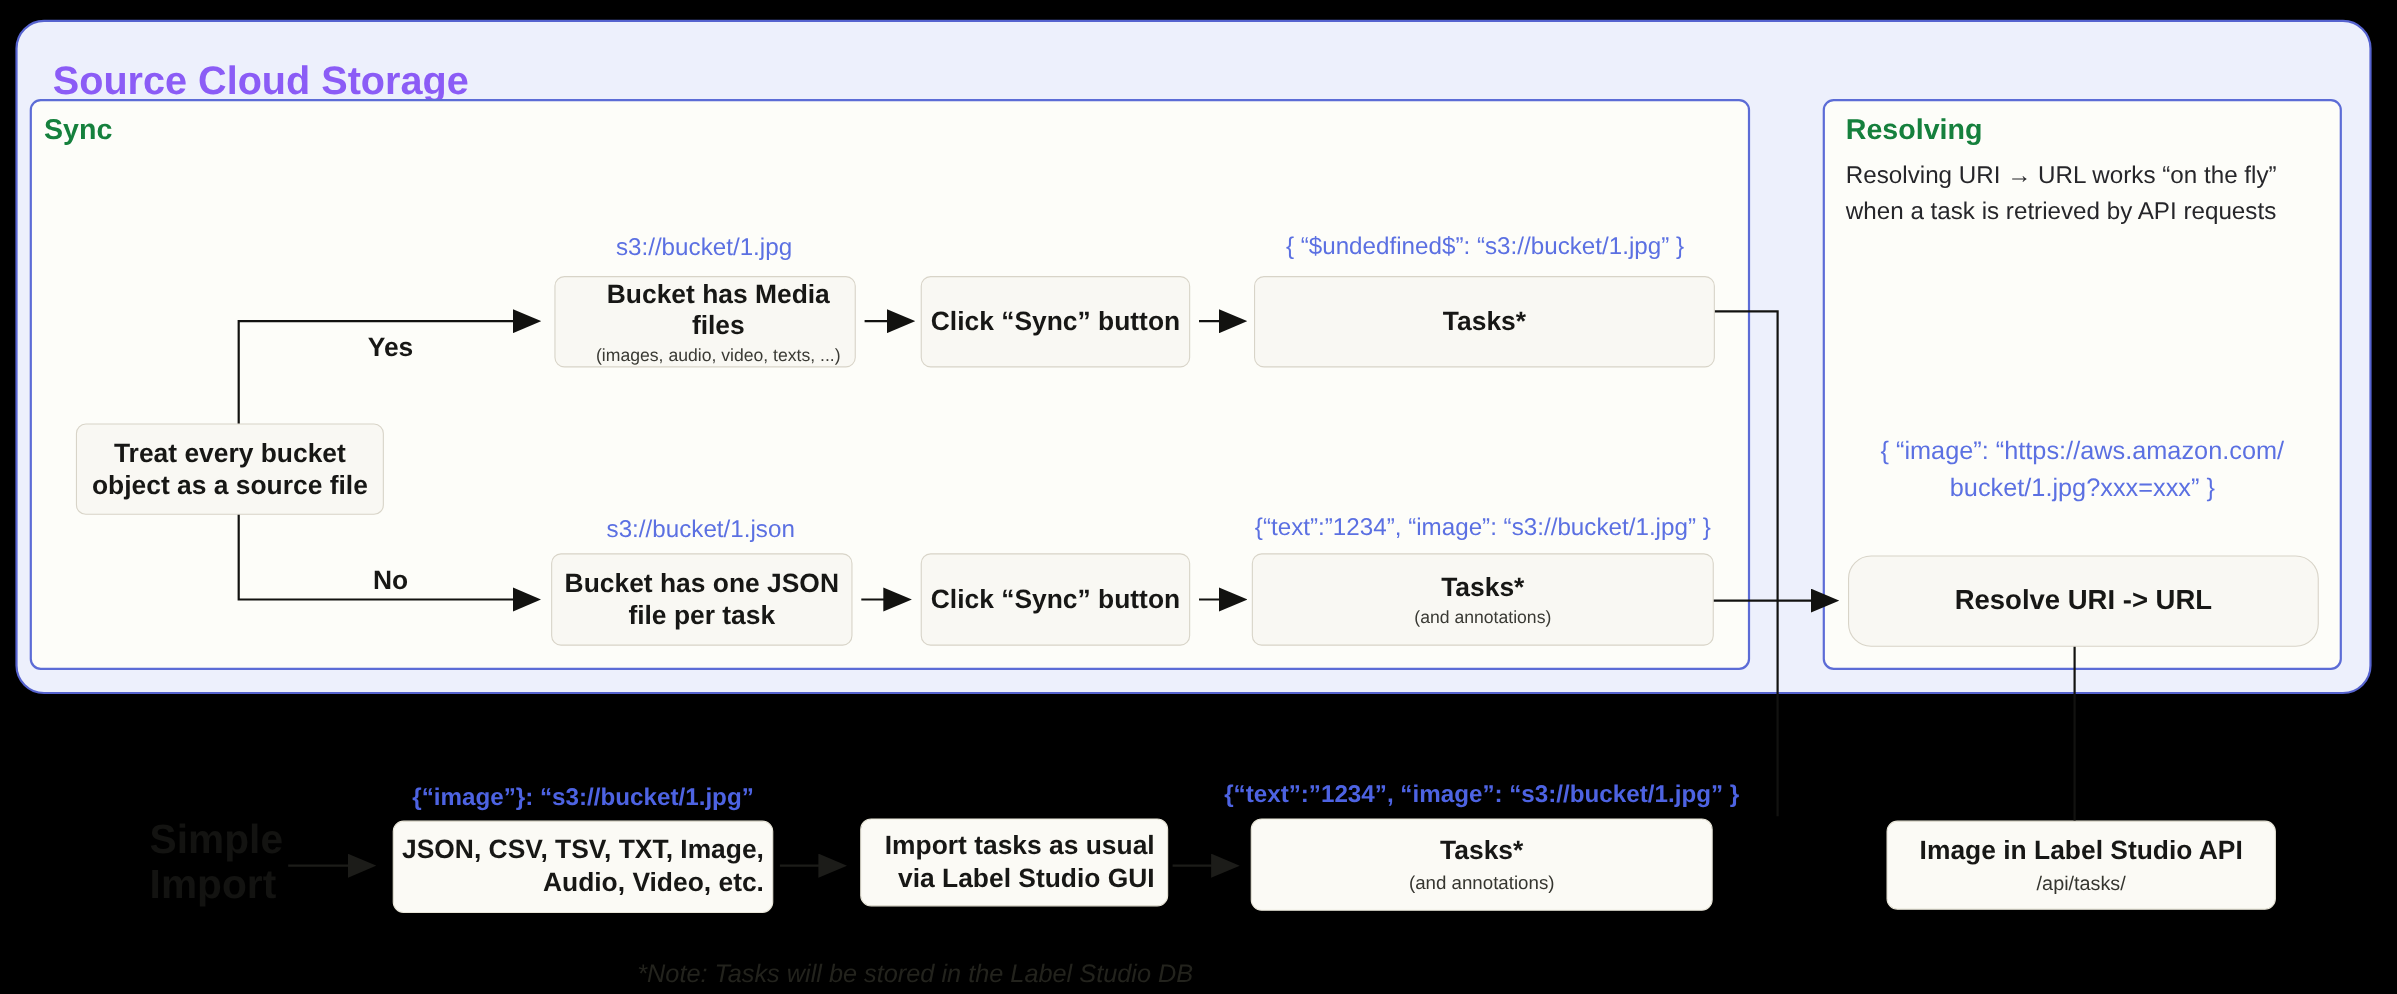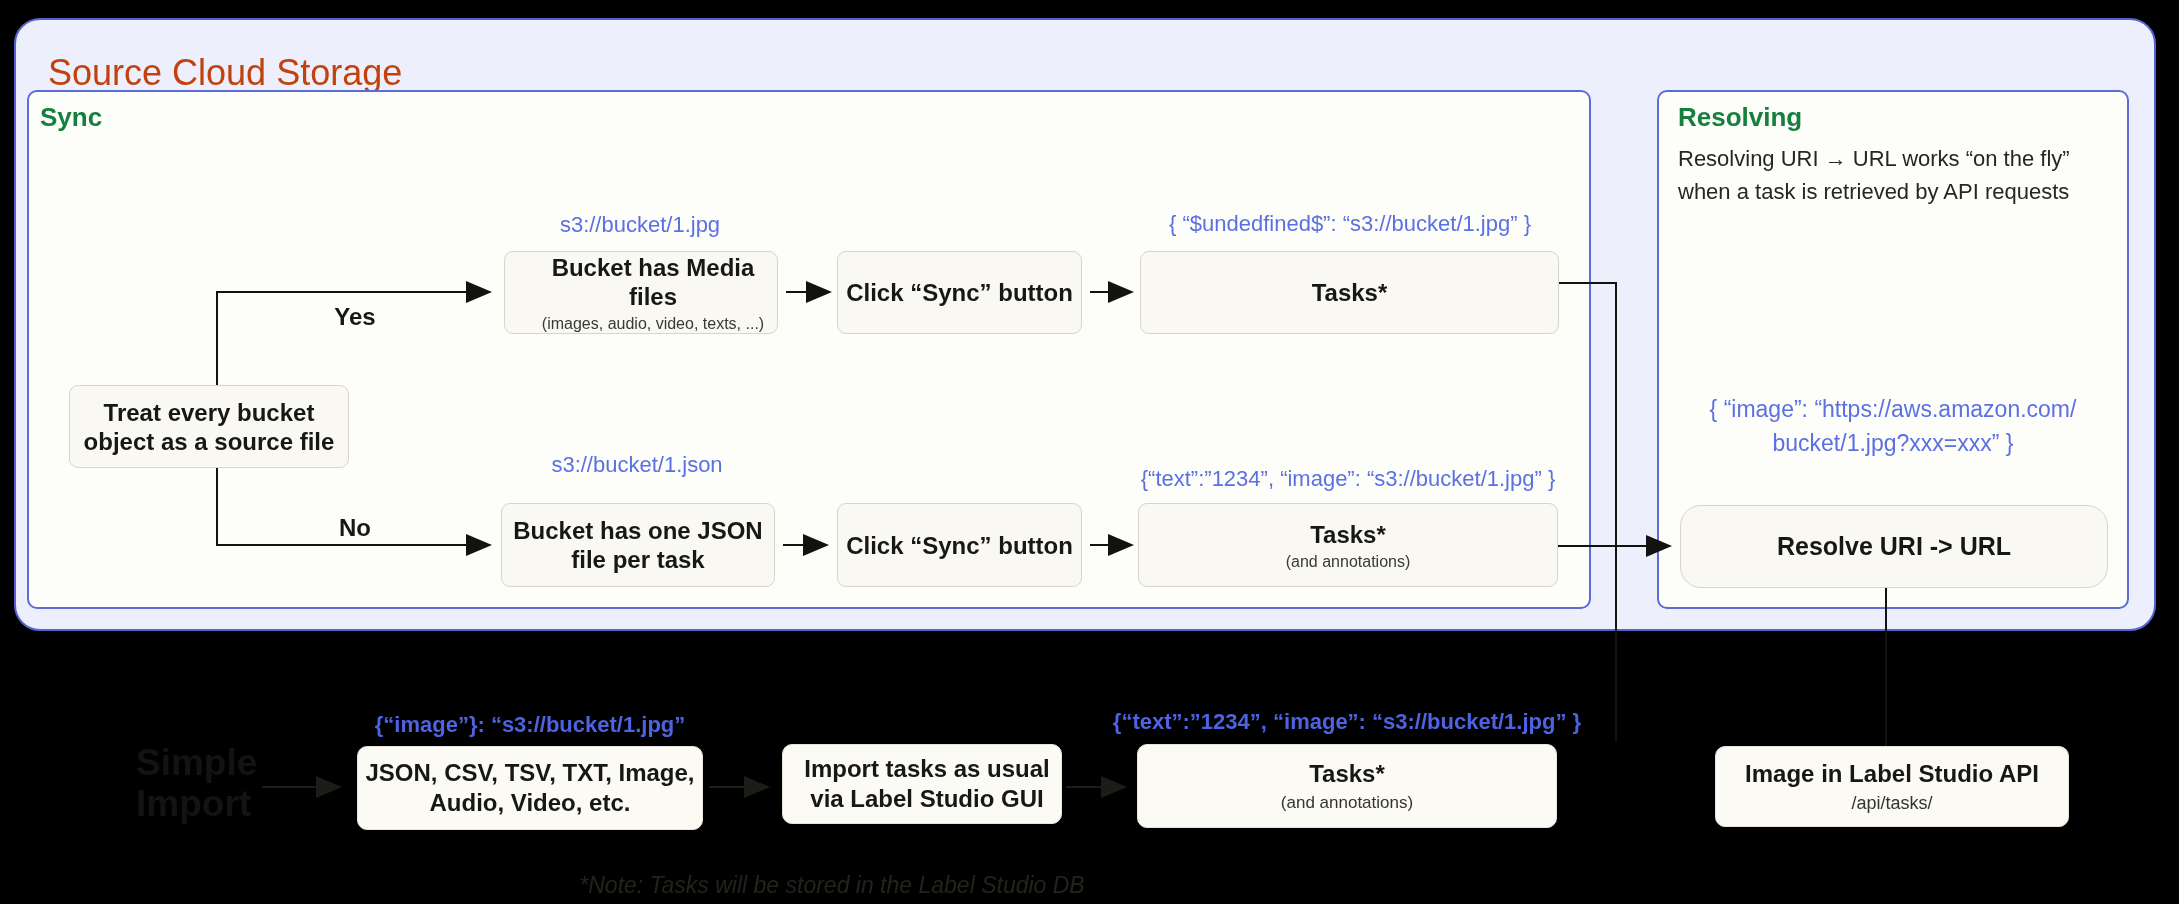--- a/index.html
+++ b/index.html
@@ -2,21 +2,21 @@
 <html><head>
 <meta charset="utf-8">
 <style>
   * { box-sizing: border-box; margin: 0; padding: 0; }
   html, body { background: #000; }
   body { font-family: "Liberation Sans", sans-serif; }
   .stage { position: relative; width: 2179px; height: 904px; background: #000; overflow: hidden; }
 
   .outer-panel { position: absolute; left: 14px; top: 18px; width: 2142px; height: 613px;
     background: #edf0fc; border: 2px solid #5663cf; border-radius: 26px; }
-  .page-title { position: absolute; left: 32px; top: 32px; font-size: 36px; font-weight: 400; color: #c2410c; }
+  .page-title { position: absolute; left: 32px; top: 32px; font-size: 36px; font-weight: 700; color: #8b5cf6; }
 
   .panel { position: absolute; background: #fdfdf9; border: 2px solid #5c6cd6; border-radius: 10px; }
   .panel-sync { left: 27px; top: 90px; width: 1564px; height: 519px; }
   .panel-resolving { left: 1657px; top: 90px; width: 472px; height: 519px; }
 
   .panel-heading { position: absolute; font-size: 26px; font-weight: 700; color: #15803d; }
   .panel-sub { position: absolute; font-size: 22px; color: #26262a; white-space: pre-line; line-height: 33px; }
 
   .box { position: absolute; background: #f9f8f3; border: 1px solid #d8d4c8; border-radius: 9px;
     display: flex; flex-direction: column; align-items: center; justify-content: center;
@@ -25,21 +25,21 @@
   .box .s { font-size: 16px; color: #3a3a34; margin-top: 4px; }
 
   .bluelabel { position: absolute; color: #5b70e2; font-size: 22px; text-align: center; white-space: pre-line; }
   .bluelabel.bold { font-weight: 700; color: #4d63e2; }
   .bluelabel.big { font-size: 23px; line-height: 34px; }
 
   .branch-label { position: absolute; font-size: 24px; font-weight: 700; color: #171715; text-align: center; }
 
   .bbox { position: absolute; background: #fbfaf5; border: 1px solid #e8e5d8; border-radius: 10px;
     display: flex; flex-direction: column; align-items: center; justify-content: center;
-    text-align: center; color: #171715; }
+    text-align: right; color: #171715; }
   .bbox .t { font-size: 24px; font-weight: 700; white-space: pre-line; line-height: 30px; }
   .bbox .s { font-size: 17px; color: #35352f; margin-top: 4px; }
 
   .simple-import { position: absolute; left: 136px; top: 742px; font-size: 37px; font-weight: 700;
     color: #131311; line-height: 41px; white-space: pre-line; }
   .footnote { position: absolute; left: 480px; top: 872px; width: 704px; text-align: center;
     font-size: 23px; font-style: italic; color: #23231d; }
 
   svg.wires { position: absolute; left: 0; top: 0; pointer-events: none; }
 </style>
@@ -75,21 +75,21 @@
     <div class="s">(images, audio, video, texts, ...)</div>
   </div>
   <div class="box" style="left:837px; top:251px; width:245px; height:83px;">
     <div class="t">Click “Sync” button</div>
   </div>
   <div class="bluelabel" style="left:1150px; top:211px; width:400px;">{ “$undedfined$”: “s3://bucket/1.jpg” }</div>
   <div class="box" style="left:1140px; top:251px; width:419px; height:83px;">
     <div class="t">Tasks*</div>
   </div>
 
-  <div class="bluelabel" style="left:487px; top:452px; width:300px;">s3://bucket/1.json</div>
+  <div class="bluelabel" style="left:487px; top:468px; width:300px;">s3://bucket/1.json</div>
   <div class="box" style="left:501px; top:503px; width:274px; height:84px;">
     <div class="t">Bucket has one JSON
 file per task</div>
   </div>
   <div class="box" style="left:837px; top:503px; width:245px; height:84px;">
     <div class="t">Click “Sync” button</div>
   </div>
   <div class="bluelabel" style="left:1098px; top:466px; width:500px;">{“text”:”1234”, “image”: “s3://bucket/1.jpg” }</div>
   <div class="box" style="left:1138px; top:503px; width:420px; height:84px;">
     <div class="t">Tasks*</div>

